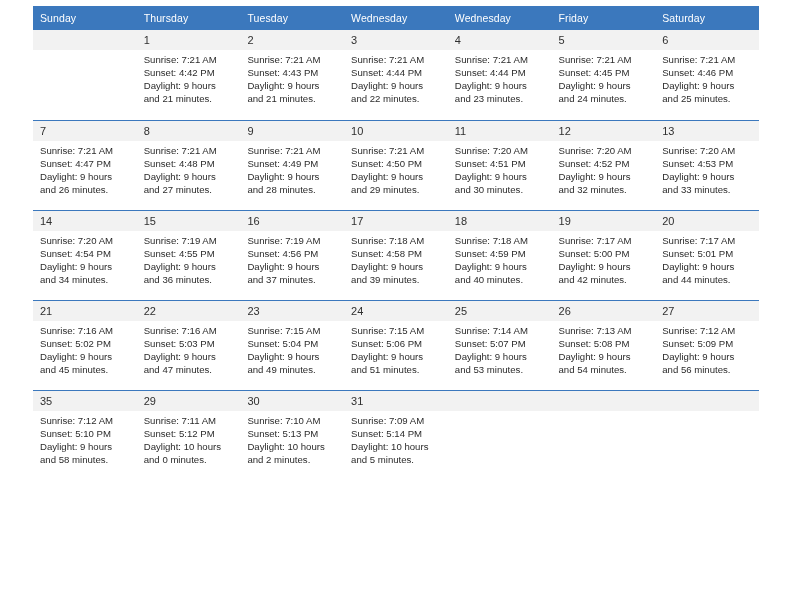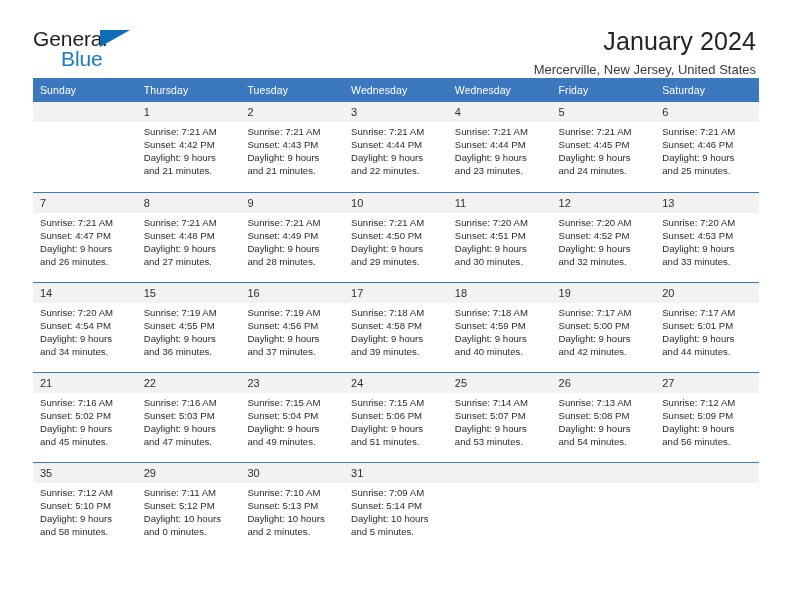--- a/index.html
+++ b/index.html
@@ -131,34 +131,20 @@
     white-space: pre-line;
   }
 
   .cell-blank .daynum { background: #f2f2f2; }
 </style>
 </head>
 <body>
 
 <div class="page">
 
-  <div class="header">
-
-    <div class="logo">
-      <span class="logo-general">General</span>
-      <span class="logo-tri"></span>
-      <span class="logo-blue">Blue</span>
-    </div>
-
-    <div class="title-block">
-      <div class="cal-title">January 2024</div>
-      <div class="cal-sub">Mercerville, New Jersey, United States</div>
-    </div>
-
-  </div>
 
   <table class="calendar">
     <thead>
       <tr>
         <th>Sunday</th>
         <th>Thursday</th>
         <th>Tuesday</th>
         <th>Wednesday</th>
         <th>Wednesday</th>
         <th>Friday</th>

